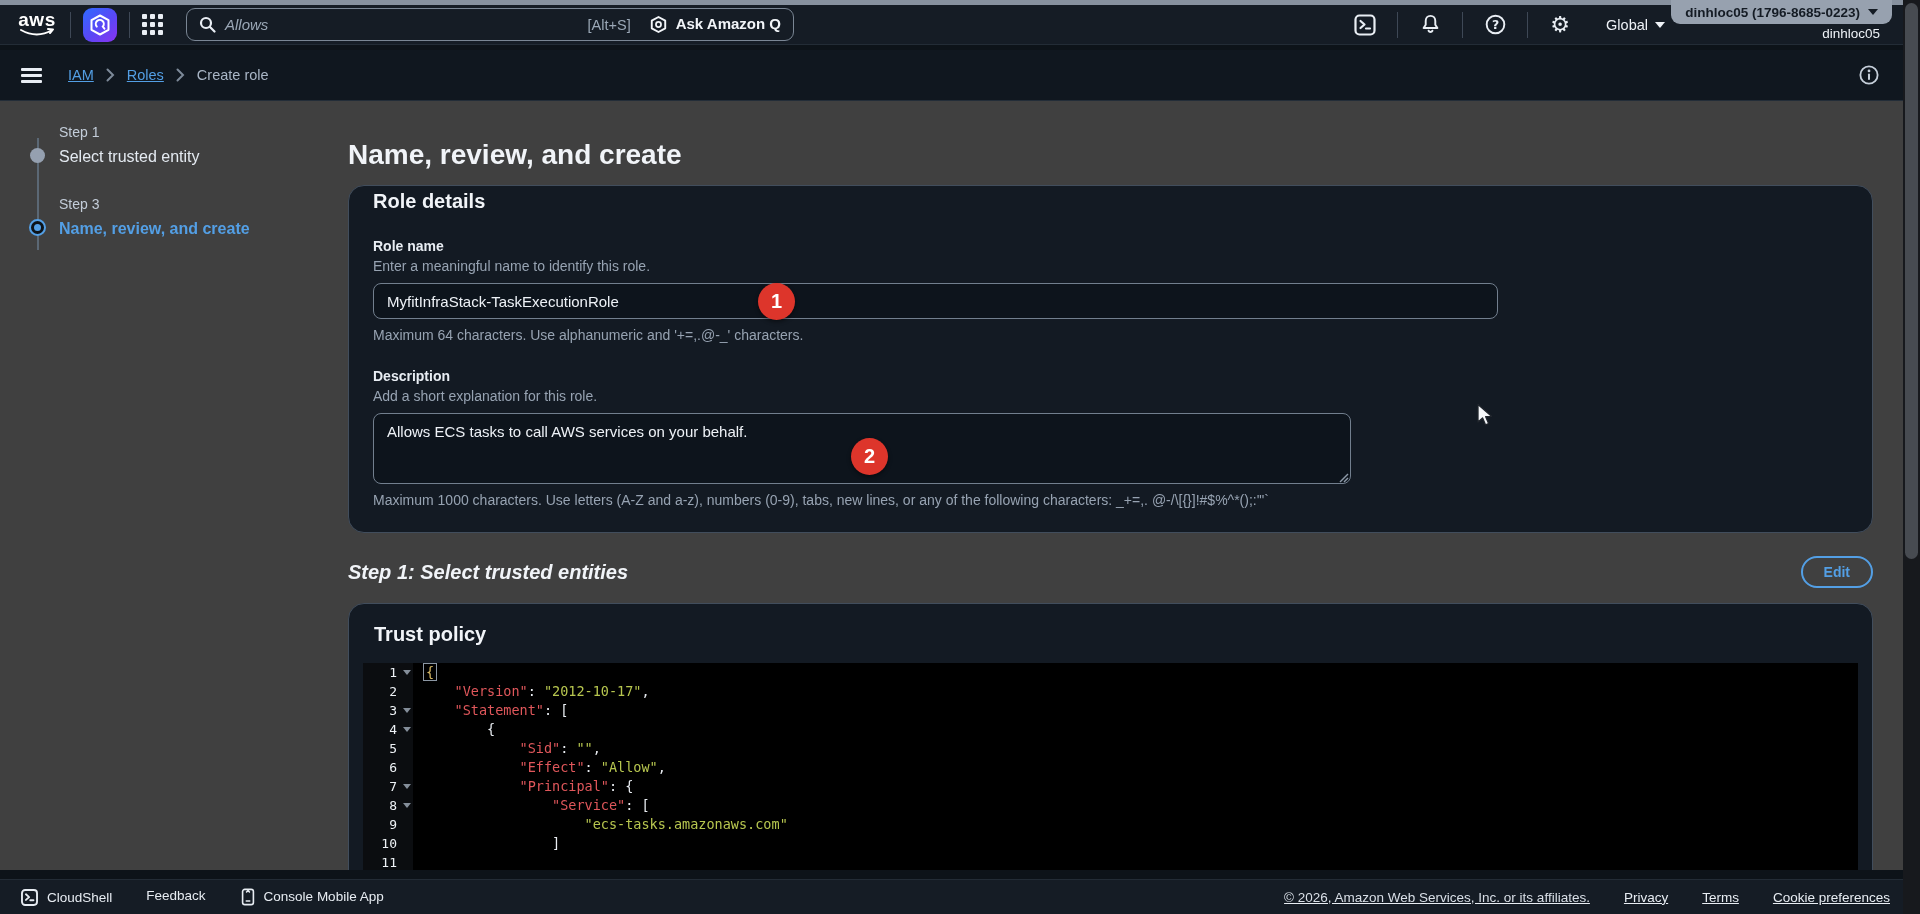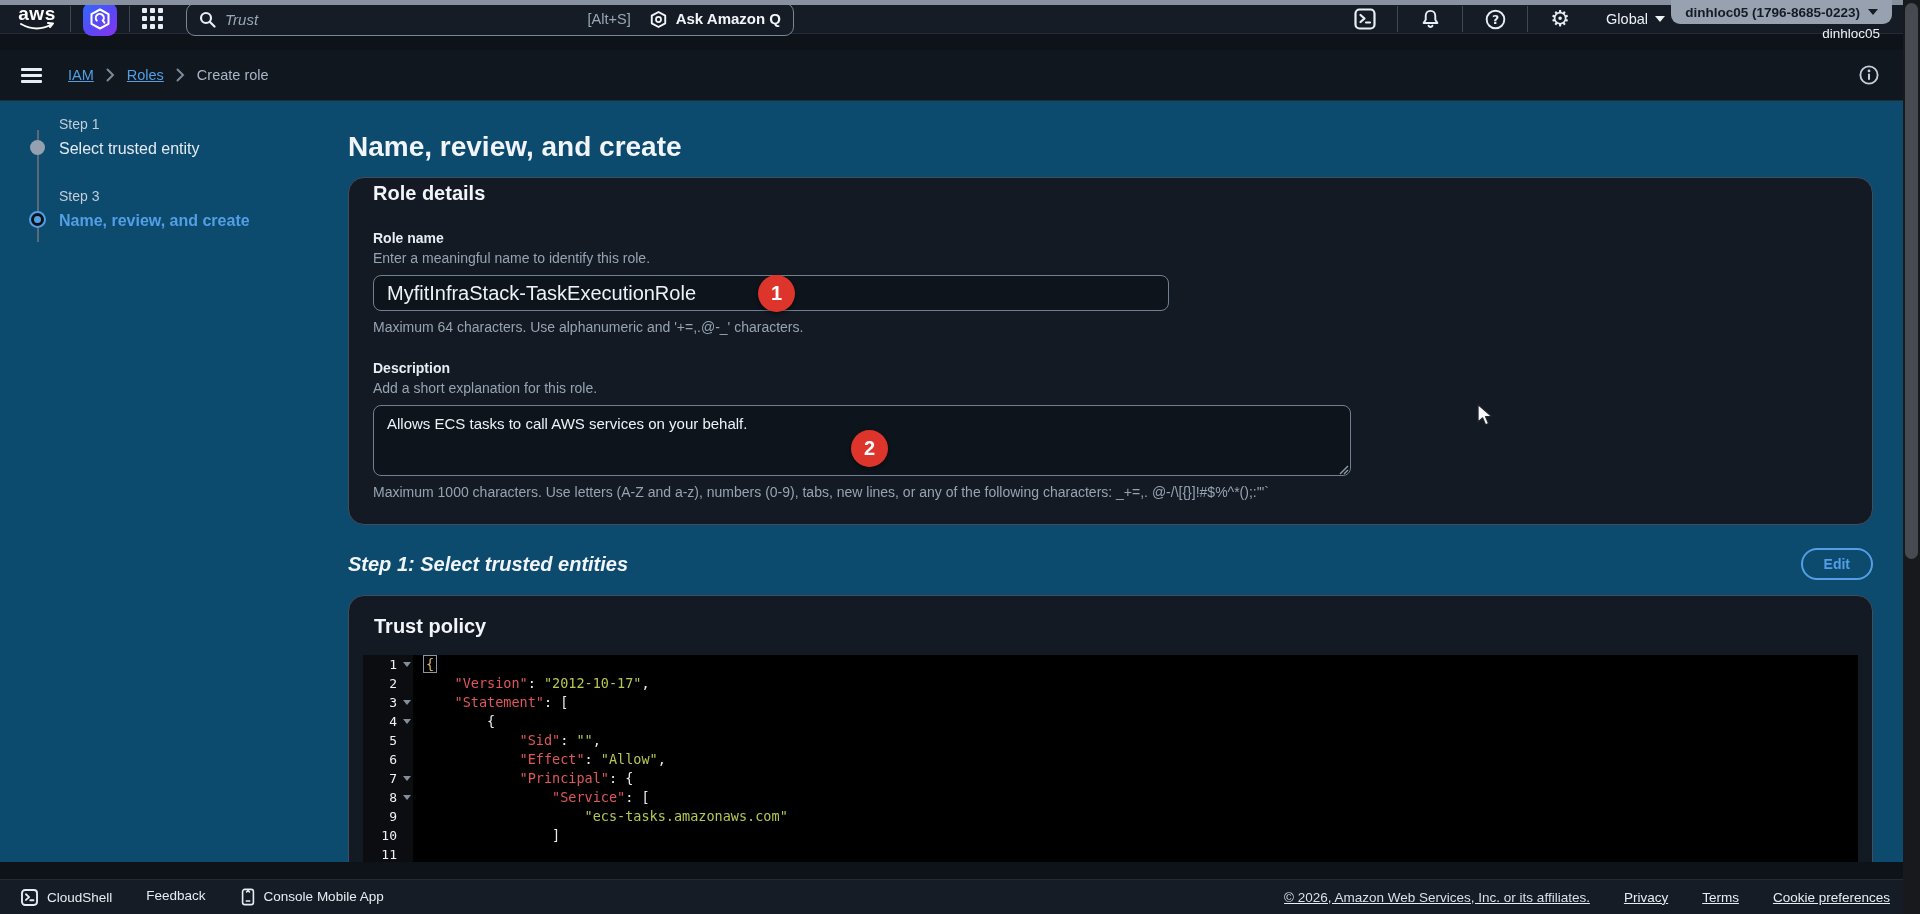--- a/index.html
+++ b/index.html
@@ -9,21 +9,21 @@
 
   
   .top-strip { position:absolute; top:0; left:0; width:1920px; height:5px; background:#87919f; z-index:40; }
   .account-tab { position:absolute; top:0; right:28px; height:24px; z-index:41;
     background:#97a1af; color:#141b24; font-weight:bold; font-size:13.5px;
     display:flex; align-items:center; gap:8px; padding:0 14px; border-radius:0 0 9px 9px; cursor:pointer; }
   .caret-dark { width:0; height:0; border-left:5px solid transparent; border-right:5px solid transparent; border-top:6px solid #141b24; }
   .account-name { position:absolute; top:26px; right:40px; z-index:41; font-size:13.5px; color:#eef2f7; }
 
   
-  .topnav { position:absolute; top:5px; left:0; width:1920px; height:29px; background:#151c25;
+  .topnav { position:absolute; top:5px; left:0; width:1920px; height:40px; background:#151c25;
     display:flex; align-items:center; border-bottom:1px solid #232c36; z-index:30; }
   .nav-sep { width:1px; height:26px; background:#3e4856; margin:0 12px; }
   .aws-logo { margin-left:16px; display:flex; flex-direction:column; align-items:center; width:42px; cursor:pointer; }
   .aws-logo b { font-size:19px; letter-spacing:.5px; line-height:16px; color:#fff; font-weight:bold; }
   .qicon { width:34px; height:34px; border-radius:9px; background:linear-gradient(140deg,#2f6bff 0%,#5a47f5 55%,#8a33f0 100%);
     display:flex; align-items:center; justify-content:center; cursor:pointer; }
   .grid-icon { width:22px; height:22px; display:grid; grid-template-columns:repeat(3,5px); grid-template-rows:repeat(3,5px);
     gap:3px; cursor:pointer; }
   .grid-icon i { background:#e9eef4; border-radius:1px; }
   .searchbar { margin-left:22px; width:608px; height:33px; border:1.5px solid #7a8694; border-radius:9px;
@@ -43,21 +43,21 @@
     border-bottom:1px solid #232d38; display:flex; align-items:center; z-index:20; }
   .burger { width:21px; height:15px; margin-left:21px; display:flex; flex-direction:column; justify-content:space-between; cursor:pointer; }
   .burger i { height:3px; background:#e9eef4; border-radius:1px; }
   .crumbs { display:flex; align-items:center; gap:12px; margin-left:26px; font-size:14.5px; }
   .crumb-link { color:#539fe5; text-decoration:underline; cursor:pointer; }
   .crumb-cur { color:#a9b6c6; }
   .crumb-chev { color:#7d8a99; display:flex; }
   .info-btn { margin-left:auto; margin-right:40px; cursor:pointer; display:flex; }
 
   
-  .middle { position:absolute; top:84px; left:0; width:1903px; height:778px; overflow:hidden; background:#0c4a6e; }
+  .middle { position:absolute; top:92px; left:0; width:1903px; height:778px; overflow:hidden; background:#404040; }
   .sidebar { position:absolute; top:0; left:0; width:348px; height:778px; }
   .steps { position:relative; margin:32px 0 0 30px; }
   .steps .rail { position:absolute; left:7px; top:14px; width:2px; height:112px; background:#5b6875; }
   .step { position:relative; padding-left:29px; margin-bottom:28px; }
   .step .dot { position:absolute; left:0; top:24px; width:15px; height:15px; border-radius:50%; background:#95a0b0; }
   .step .radio { position:absolute; left:-1px; top:23px; width:17px; height:17px; border-radius:50%;
     border:2px solid #539fe5; background:#0d1319; display:flex; align-items:center; justify-content:center; }
   .step .radio i { width:7px; height:7px; border-radius:50%; background:#539fe5; }
   .step .slabel { font-size:14px; color:#c3cdd9; line-height:17px; }
   .step .stitle { font-size:16px; color:#e4eaf1; line-height:22px; margin-top:5px; cursor:pointer; }
@@ -65,22 +65,22 @@
 
   .main { position:absolute; top:0; left:348px; width:1525px; height:778px; }
   h1.page-title { font-size:28px; font-weight:bold; margin-top:47px; color:#f1f4f8; }
 
   .card { border:1px solid #414d5c; border-radius:16px; background:#131a23; }
   .card1 { margin-top:14px; padding:4px 24px 24px; }
   .card-title { font-size:20px; font-weight:bold; color:#f1f4f8; }
   .field-label { font-size:14px; font-weight:bold; margin-top:25px; }
   .field-hint { font-size:14px; color:#97a3b2; margin-top:4px; }
   .inwrap { position:relative; margin-top:9px; }
-  .tinput { width:796px; height:36px; background:#0d141c; border:1.5px solid #727f8e; border-radius:8px;
-    color:#eef2f7; font-size:20px; padding:0 13px; font-family:inherit; outline:none; display:block; }
+  .tinput { width:1125px; height:36px; background:#0d141c; border:1.5px solid #727f8e; border-radius:8px;
+    color:#eef2f7; font-size:15px; padding:0 13px; font-family:inherit; outline:none; display:block; }
   .tarea { width:978px; height:71px; background:#0d141c; border:1.5px solid #727f8e; border-radius:8px;
     color:#eef2f7; font-size:15px; padding:9px 13px; font-family:inherit; outline:none; resize:none; display:block; }
   .resize-h { position:absolute; left:966px; top:60px; color:#8d99a8; pointer-events:none; }
   .constraint { font-size:14px; color:#97a3b2; margin-top:8px; }
   .badge { position:absolute; width:37px; height:37px; border-radius:50%; background:#dd352b;
     color:#fff; font-size:20px; font-weight:bold; display:flex; align-items:center; justify-content:center;
     box-shadow:0 2px 4px rgba(0,0,0,.45); z-index:5; }
   .badge1 { left:385px; top:0px; }
   .badge2 { left:478px; top:25px; }
 
@@ -156,21 +156,21 @@
         <i></i>
         <i></i>
         <i></i>
         <i></i>
   </div>
   <div class="searchbar">
     <svg class="ic" width="17" height="17" viewBox="0 0 17 17">
       <circle cx="7" cy="7" r="5" fill="none" stroke="#e9eef4" stroke-width="2.2"></circle>
       <line x1="11" y1="11" x2="15.5" y2="15.5" stroke="#e9eef4" stroke-width="2.2" stroke-linecap="round"></line>
     </svg>
-    <span class="ph">Trust</span>
+    <span class="ph">Allows</span>
     <span class="shortcut">[Alt+S]</span>
     <div class="askq">
       <svg class="ic" width="19" height="19" viewBox="0 0 24 24">
         <polygon points="12,2.5 20.5,7.2 20.5,16.8 12,21.5 3.5,16.8 3.5,7.2" fill="none" stroke="#f2f5f9" stroke-width="2.4" stroke-linejoin="round"></polygon>
         <circle cx="12" cy="12" r="3.2" fill="none" stroke="#f2f5f9" stroke-width="2.2"></circle>
       </svg>
       <span>Ask Amazon Q</span>
     </div>
   </div>
   <div class="nav-right">

